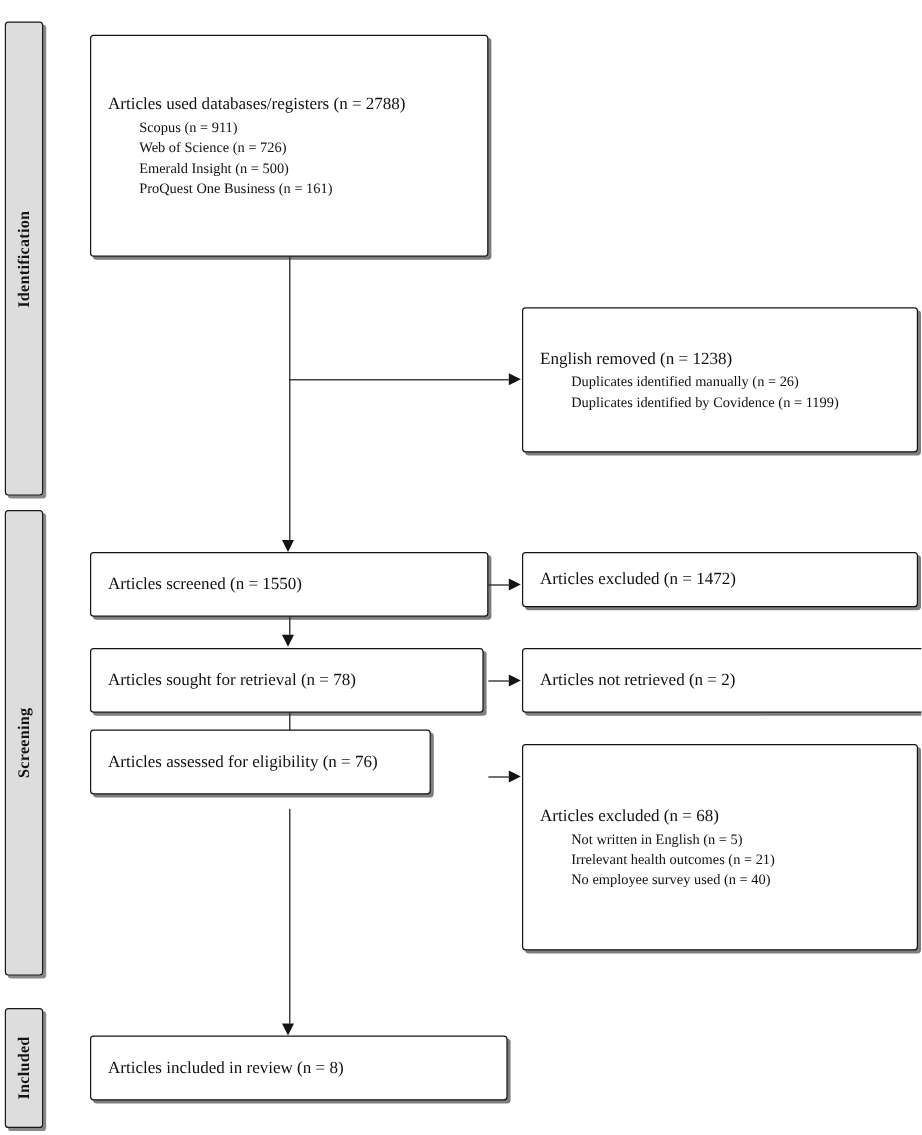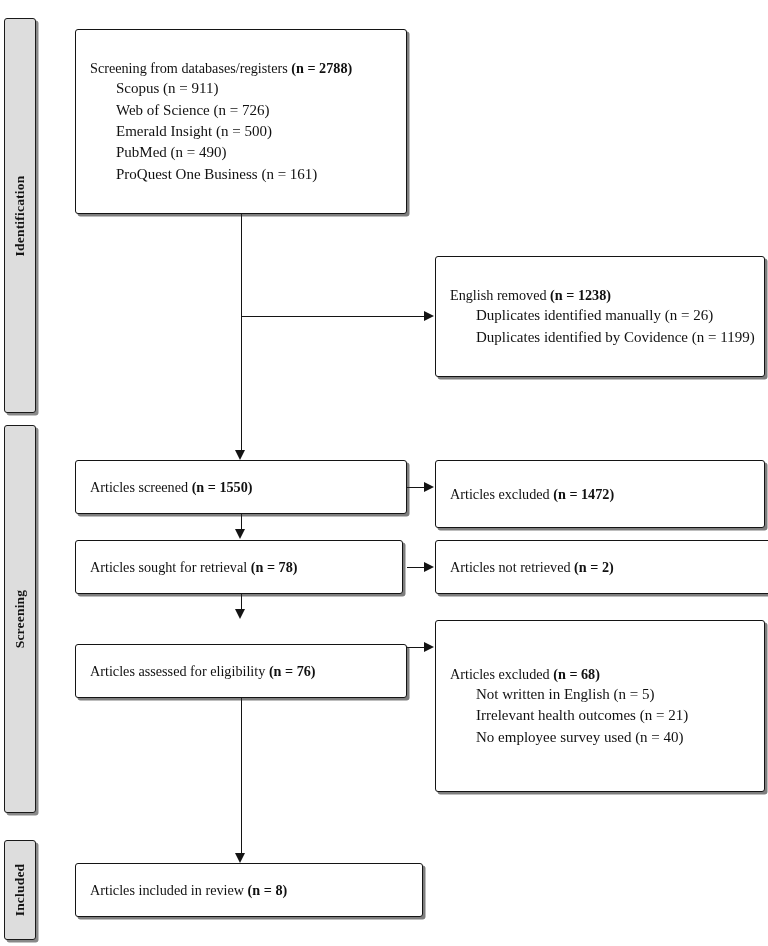--- a/index.html
+++ b/index.html
@@ -55,26 +55,26 @@
   }
   .node-inner {
     padding: 0 14px;
   }
   .line-main {
     font-size: 14.2px;
     line-height: 1.42;
     white-space: nowrap;
   }
   .line-sub {
-    font-size: 15px;
+    font-size: 12px;
     line-height: 1.42;
     padding-left: 26px;
     white-space: nowrap;
   }
-  .bold-n { font-weight: bold; }
+  .bold-n { font-weight: normal; }
 
   
   .vline {
     position: absolute;
     width: 0;
     border-left: 1.8px solid #141414;
   }
   .hline {
     position: absolute;
     height: 0;
@@ -131,62 +131,61 @@
   <div class="arrow-down" style="left:235.2px; top:609px;"></div>
 
   <div class="hline" style="left:407px; top:647px; width:17px;"></div>
   <div class="arrow-right" style="left:424px; top:641.5px;"></div>
 
   <div class="vline" style="left:241px; top:674px; height:179px;"></div>
   <div class="arrow-down" style="left:235.2px; top:853px;"></div>
 
   <div class="node" style="left:75px; top:29px; width:332px; height:185px;">
     <div class="node-inner">
-      <div class="line-main"><span>Screening from databases/registers </span><span class="bold-n">(n = 2788)</span></div>
+      <div class="line-main"><span>Articles used databases/registers </span><span class="bold-n">(n = 2788)</span></div>
       <div class="line-sub">Scopus (n = 911)</div>
       <div class="line-sub">Web of Science (n = 726)</div>
       <div class="line-sub">Emerald Insight (n = 500)</div>
-      <div class="line-sub">PubMed (n = 490)</div>
       <div class="line-sub">ProQuest One Business (n = 161)</div>
     </div>
   </div>
 
   <div class="node" style="left:435px; top:256px; width:330px; height:121px;">
     <div class="node-inner">
       <div class="line-main"><span>English removed </span><span class="bold-n">(n = 1238)</span></div>
       <div class="line-sub">Duplicates identified manually (n = 26)</div>
       <div class="line-sub">Duplicates identified by Covidence (n = 1199)</div>
     </div>
   </div>
 
   <div class="node" style="left:75px; top:460px; width:332px; height:54px;justify-content:center;">
     <div class="node-inner">
       <div class="line-main"><span>Articles screened </span><span class="bold-n">(n = 1550)</span></div>
     </div>
   </div>
 
-  <div class="node" style="left:435px; top:460px; width:330px; height:68px;">
+  <div class="node" style="left:435px; top:460px; width:330px; height:46px;">
     <div class="node-inner">
       <div class="line-main"><span>Articles excluded </span><span class="bold-n">(n = 1472)</span></div>
     </div>
   </div>
 
   <div class="node" style="left:75px; top:540px; width:328px; height:54px;">
     <div class="node-inner">
       <div class="line-main"><span>Articles sought for retrieval </span><span class="bold-n">(n = 78)</span></div>
     </div>
   </div>
 
   <div class="node" style="left:435px; top:540px; width:375px; height:54px;">
     <div class="node-inner">
       <div class="line-main"><span>Articles not retrieved </span><span class="bold-n">(n = 2)</span></div>
     </div>
   </div>
 
-  <div class="node" style="left:75px; top:644px; width:332px; height:54px;">
+  <div class="node" style="left:75px; top:608px; width:284px; height:54px;">
     <div class="node-inner">
       <div class="line-main"><span>Articles assessed for eligibility </span><span class="bold-n">(n = 76)</span></div>
     </div>
   </div>
 
   <div class="node" style="left:435px; top:620px; width:330px; height:172px;">
     <div class="node-inner">
       <div class="line-main"><span>Articles excluded </span><span class="bold-n">(n = 68)</span></div>
       <div class="line-sub">Not written in English (n = 5)</div>
       <div class="line-sub">Irrelevant health outcomes (n = 21)</div>

